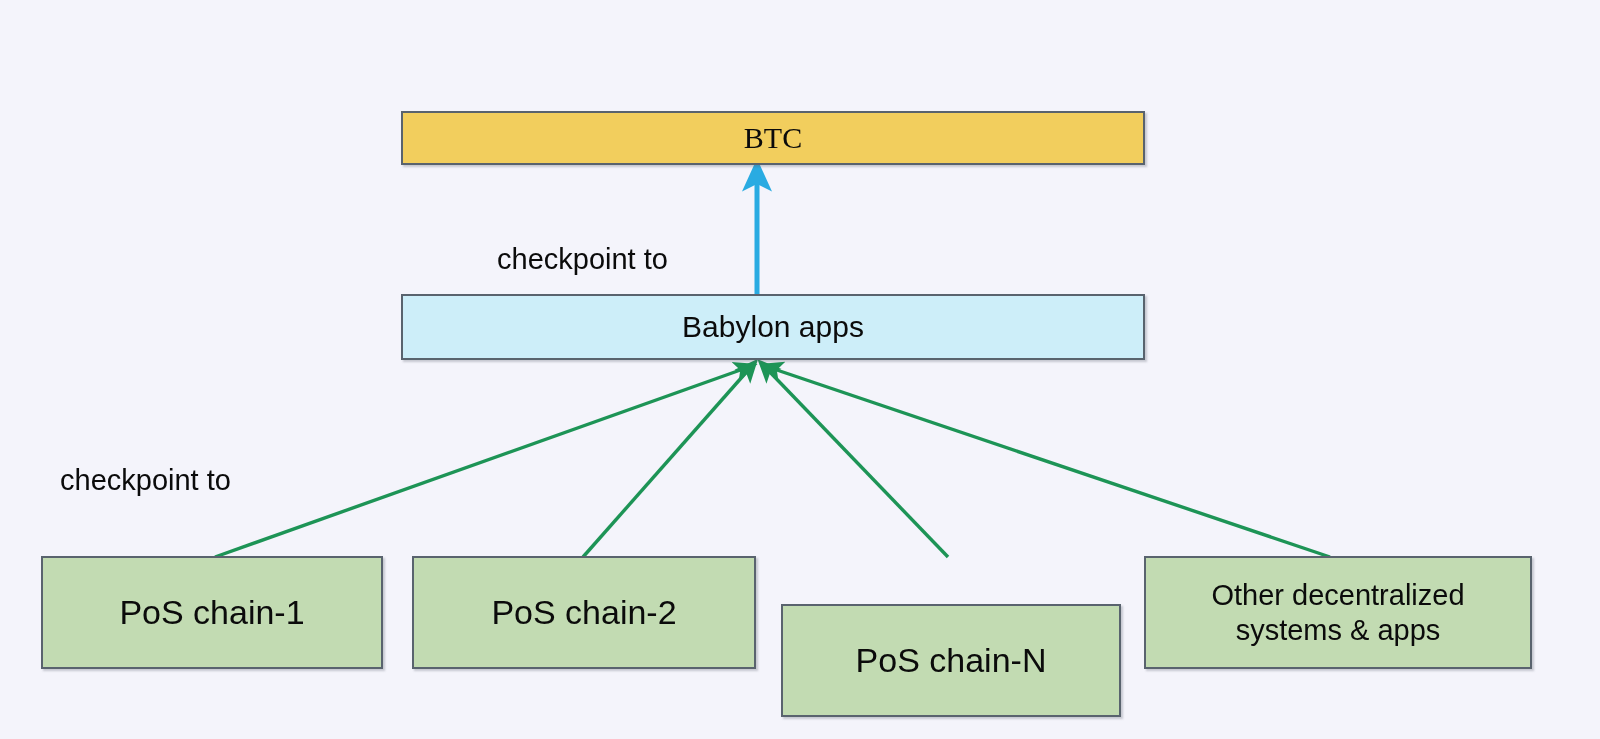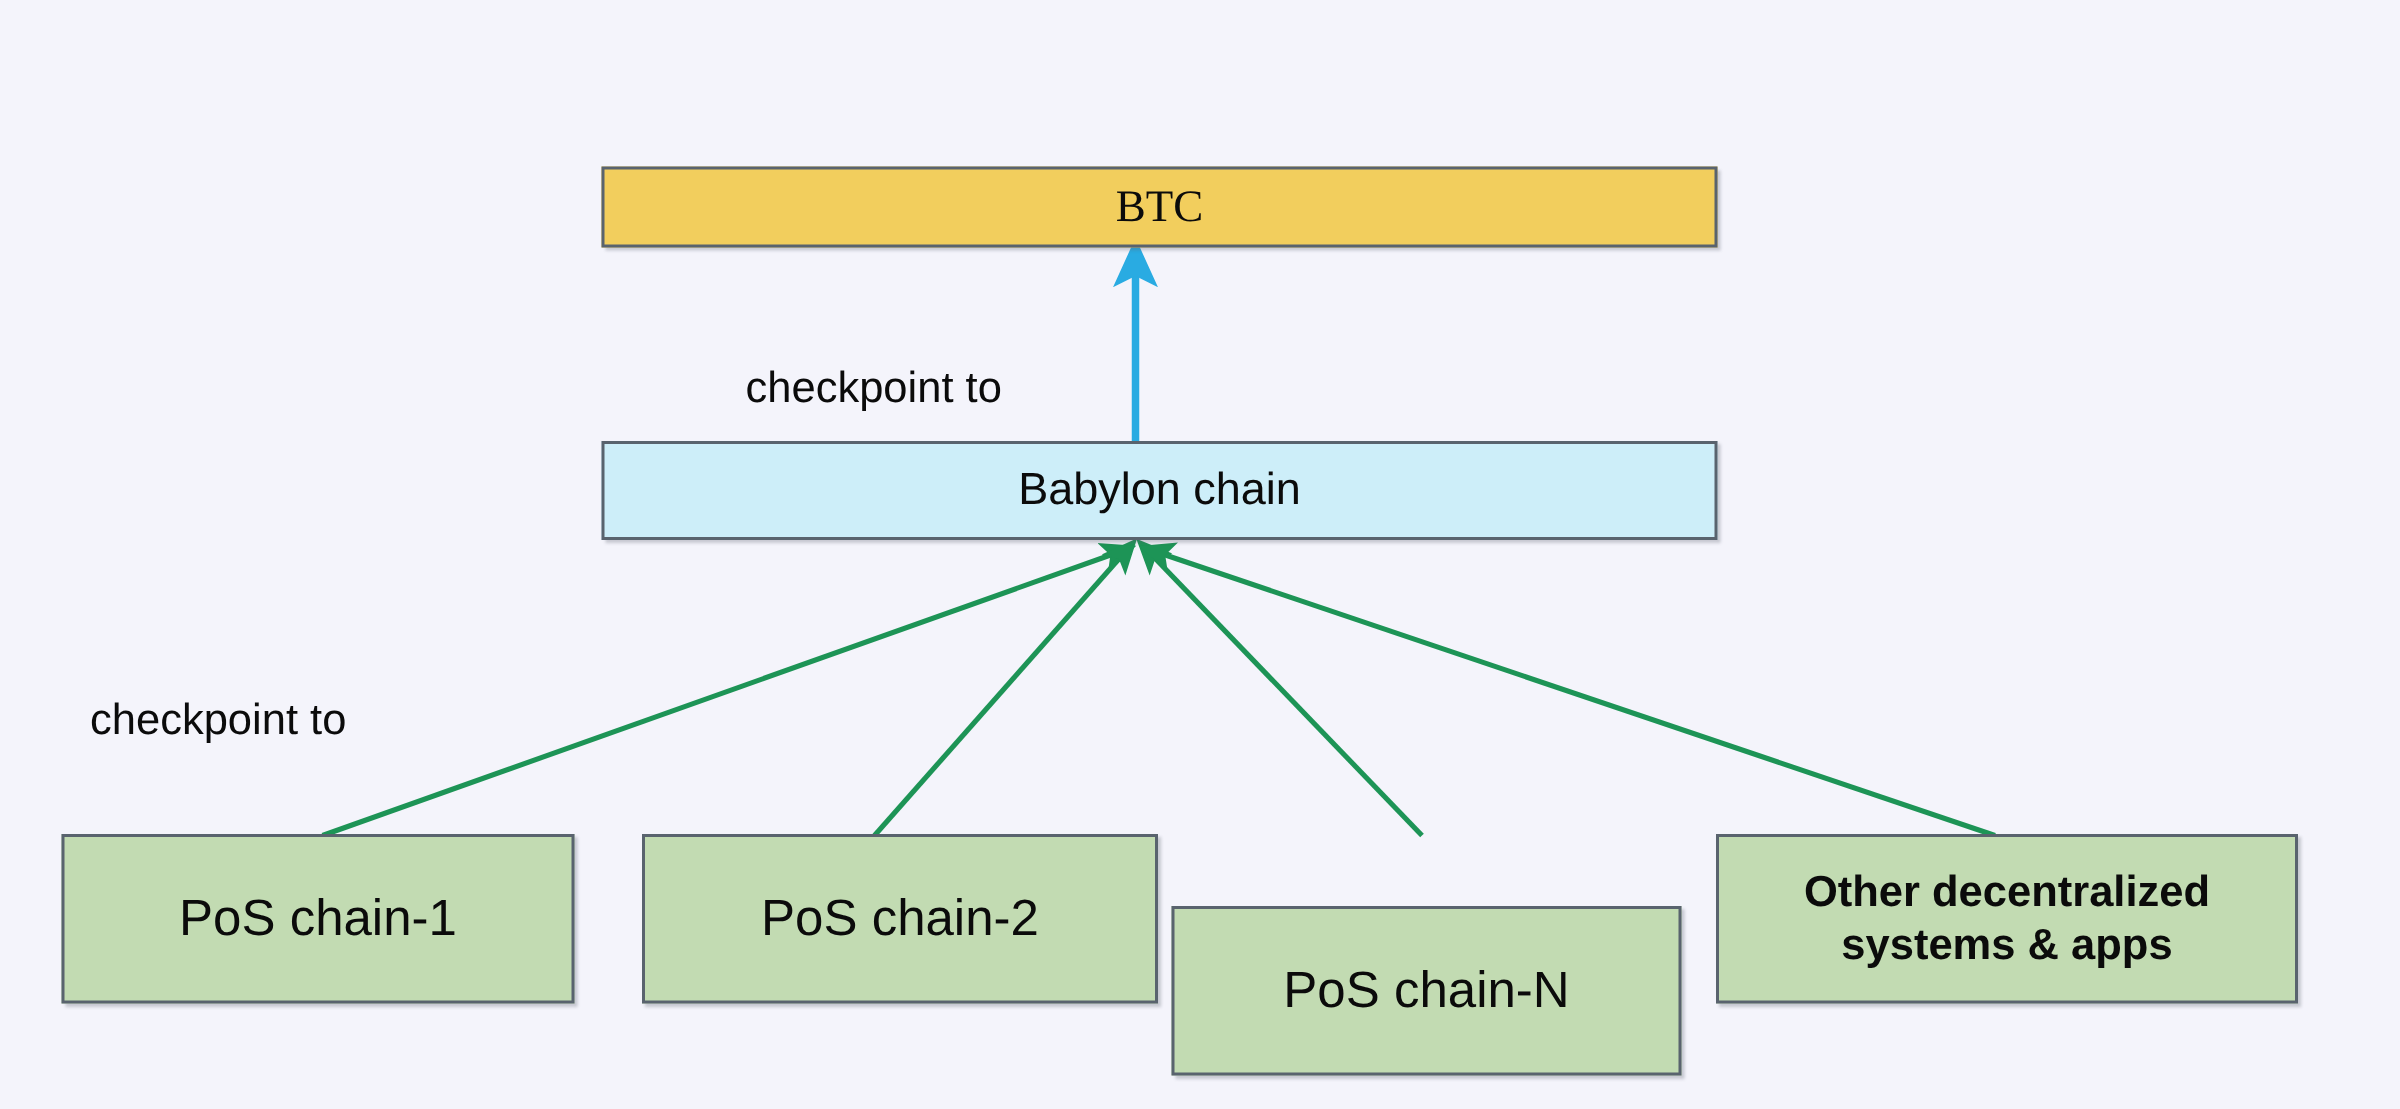--- a/index.html
+++ b/index.html
@@ -56,23 +56,23 @@
     background: #cdeef9;
     font-size: 30px;
   }
   .node-pos {
     top: 556px;
     height: 113px;
     background: #c2dbb2;
     font-size: 34px;
   }
   .node-pos-1 { left: 41px;   width: 342px; }
-  .node-pos-2 { left: 412px;  width: 344px; margin-left: 16px; }
+  .node-pos-2 { left: 412px;  width: 344px; }
   .node-pos-3 { left: 781px;  width: 340px; margin-top: 48px; }
-  .node-pos-4 { left: 1144px; width: 388px; font-size: 29px; padding: 0 8px; font-weight: bold; }
+  .node-pos-4 { left: 1144px; width: 388px; font-size: 29px; padding: 0 8px; }
   .node-label {
     display: block;
     white-space: pre-line;
   }
   .edge-label {
     position: absolute;
     color: #0b0b0b;
     font-size: 29px;
     white-space: nowrap;
   }
@@ -106,21 +106,21 @@
     <line x1="583" y1="557" x2="750" y2="368" stroke="#1d9456" stroke-width="3.4" marker-end="url(#arrow-green)"></line>
     <line x1="948" y1="557" x2="766" y2="368" stroke="#1d9456" stroke-width="3.4" marker-end="url(#arrow-green)"></line>
     <line x1="1330" y1="557" x2="771" y2="368" stroke="#1d9456" stroke-width="3.4" marker-end="url(#arrow-green)"></line>
   </svg>
 
   <div class="node node-btc">
     <span class="node-label">BTC</span>
   </div>
 
   <div class="node node-babylon">
-    <span class="node-label">Babylon chain</span>
+    <span class="node-label">Babylon apps</span>
   </div>
 
   <div class="node node-pos node-pos-1">
     <span class="node-label">PoS chain-1</span>
   </div>
 
   <div class="node node-pos node-pos-2">
     <span class="node-label">PoS chain-2</span>
   </div>
 

